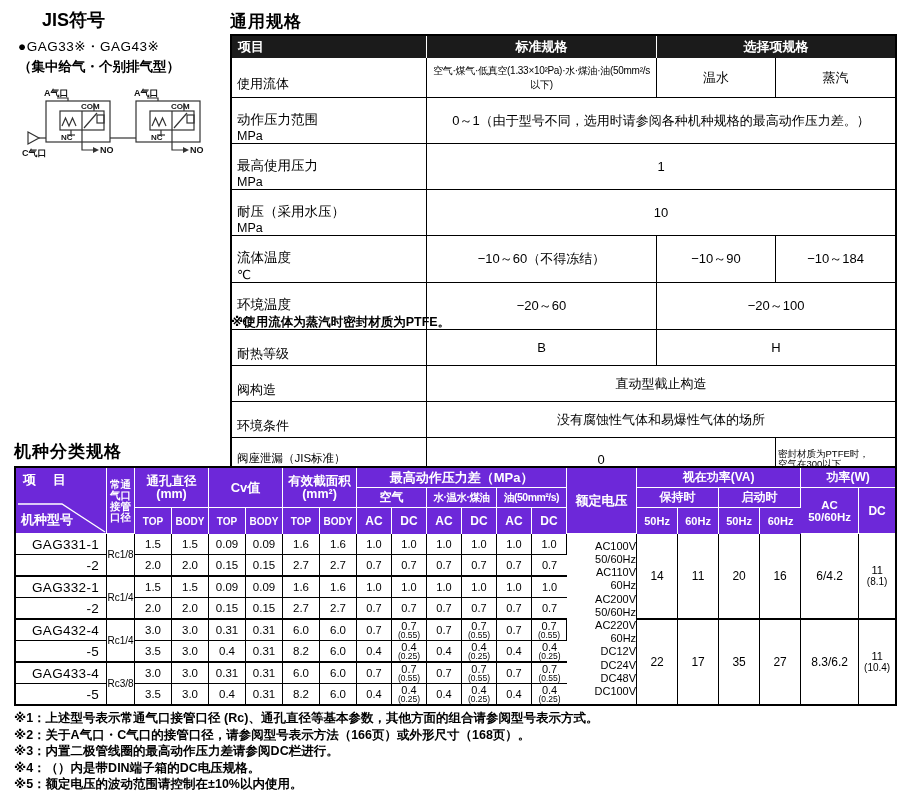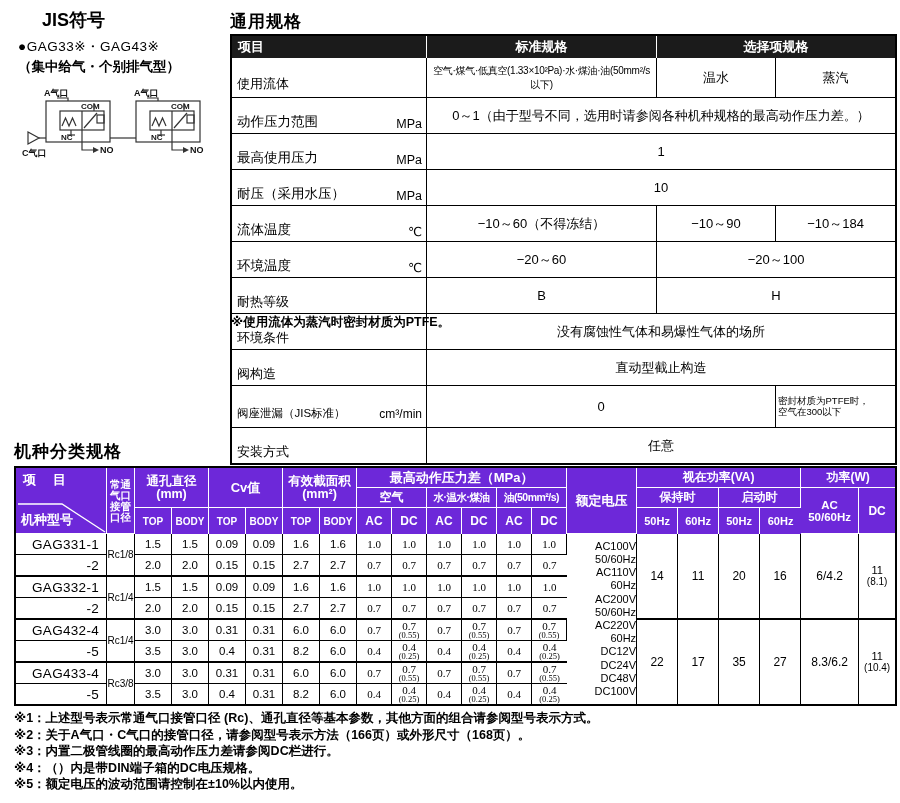--- a/index.html
+++ b/index.html
@@ -29,21 +29,21 @@
   }
   .spec th:last-child{border-right:none;}
   .spec th.l{text-align:left;}
   .spec td{
     border-right:1px solid #000;border-bottom:1px solid #000;
     height:22px;font-size:13px;text-align:center;padding:0 3px;overflow:hidden;
   }
   .spec td:last-child{border-right:none;}
   .spec tr:last-child td{border-bottom:none;}
   .spec td.item{text-align:left;padding:13px 4px 0 5px;}
-  .itemflex{display:flex;justify-content:space-between;align-items:flex-end;}
+  .itemflex{display:flex;justify-content:space-between;align-items:flex-start;flex-direction:column;}
   .itemflex .nm{font-size:13.5px;}
   .itemflex .unit{font-size:12.5px;}
   td.fluidv{font-size:10px;letter-spacing:-0.3px;}
   tr.tall td{height:26px;}
   tr.leak td{height:28px;}
   .leak .nm{font-size:11.5px;}
   .leak .unit{font-size:12px;}
   td.ptfe{font-size:9.5px;text-align:left;line-height:10.5px;padding:2px 2px;}
   .spec-foot{position:absolute;left:231px;top:314px;font-size:12.5px;font-weight:bold;}
 
@@ -71,21 +71,21 @@
   .corner svg{position:absolute;left:0;top:0;}
   th.portcol{font-size:10.5px;line-height:11px;font-weight:bold;}
   th.h2l{font-size:12.5px;line-height:13px;}
   th.small{font-size:10px;}
   th.f13{font-size:13px;}
   th.f11{font-size:11px;}
   th.f10{font-size:10.5px;letter-spacing:-0.5px;}
   th.wac{font-size:11.5px;line-height:12px;}
   td.model{text-align:right;padding-right:7px;font-size:13.5px;letter-spacing:.3px;}
   td.port{font-size:10px;}
-  td.pcell{font-size:11px;line-height:10px;font-family:Liberation Serif, serif;}
+  td.pcell{font-size:11px;line-height:10px;}
   .psub{display:block;font-size:8.5px;line-height:9px;}
   td.volt{font-size:11px;line-height:13.2px;padding:1px 0;text-align:right;}
   td.va{font-size:12px;}
   td.wdc{font-size:11px;line-height:11px;}
   .wdcs{display:block;font-size:10px;}
 
   
   .notes{position:absolute;left:14px;top:710px;font-size:12.5px;font-weight:bold;line-height:16.5px;}
 </style>
 </head>
@@ -195,26 +195,26 @@
         </td>
     <td>−20～60</td>
     <td colspan="2">−20～100</td>
   </tr>
   <tr>
     <td class="item"><span class="nm">耐热等级</span></td>
     <td>B</td>
     <td colspan="2">H</td>
   </tr>
   <tr>
+    <td class="item"><span class="nm">阀构造</span></td>
+    <td colspan="3">直动型截止构造</td>
+  </tr>
+  <tr>
     <td class="item"><span class="nm">环境条件</span></td>
     <td colspan="3">没有腐蚀性气体和易爆性气体的场所</td>
-  </tr>
-  <tr>
-    <td class="item"><span class="nm">阀构造</span></td>
-    <td colspan="3">直动型截止构造</td>
   </tr>
   <tr class="leak">
     <td class="item">
           <div class="itemflex">
             <span class="nm">阀座泄漏（JIS标准）</span>
             <span class="unit">cm³/min</span>
           </div>
         </td>
     <td colspan="2">0</td>
     <td class="ptfe"><span>密封材质为PTFE时，</span><br><span>空气在300以下</span></td>

